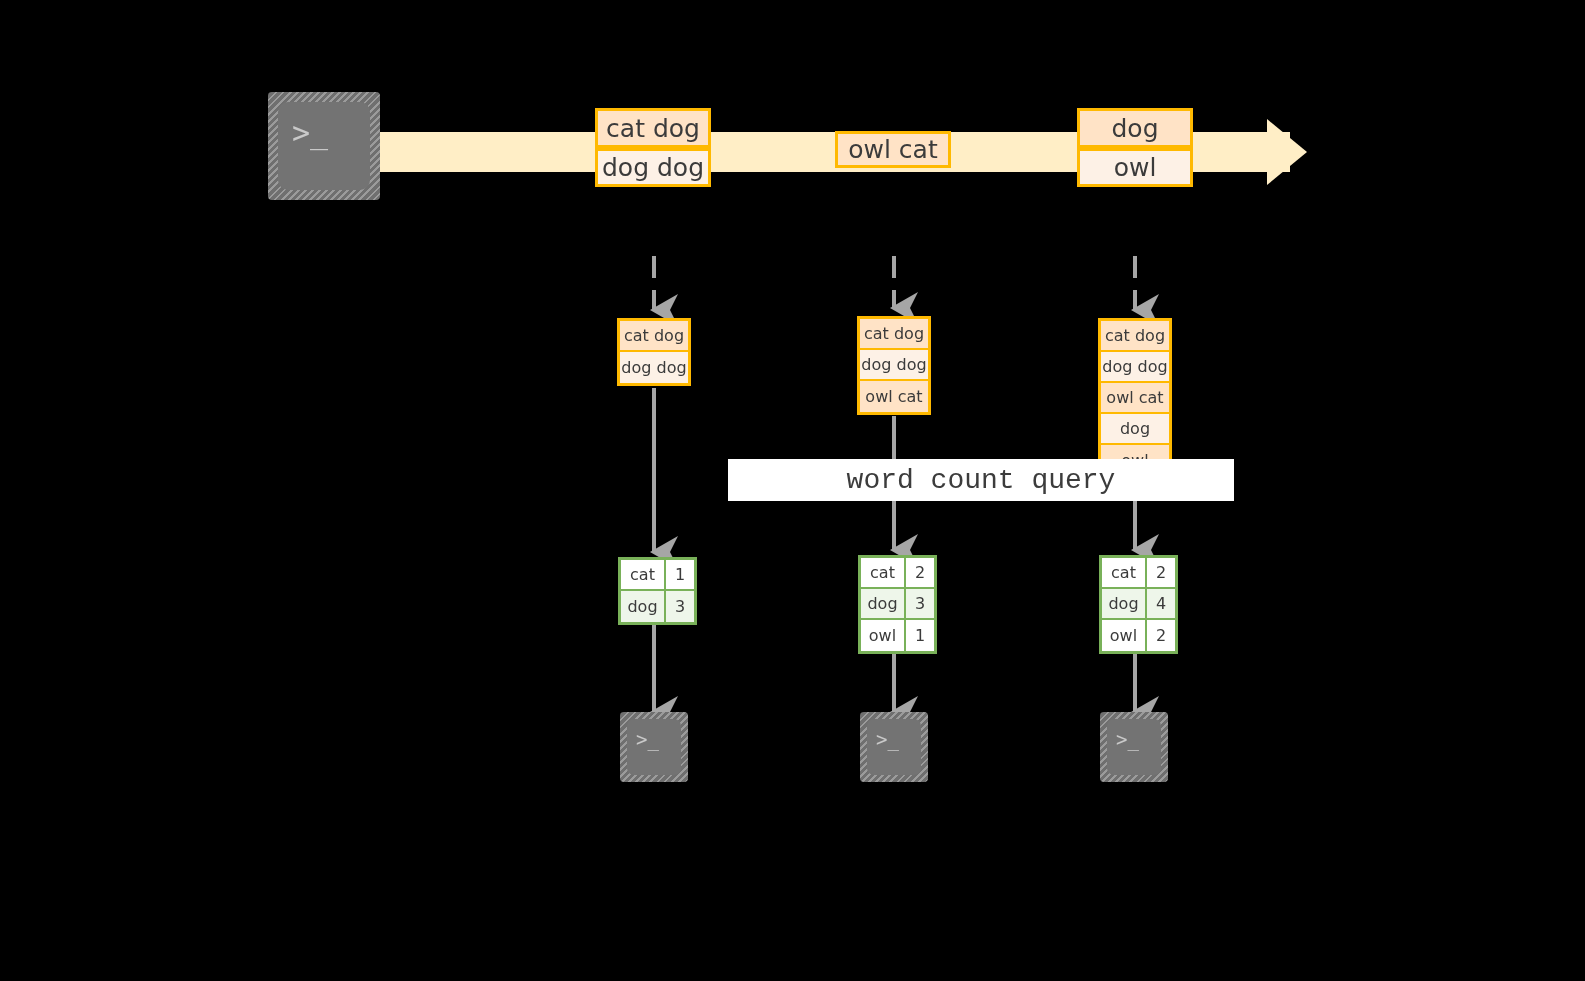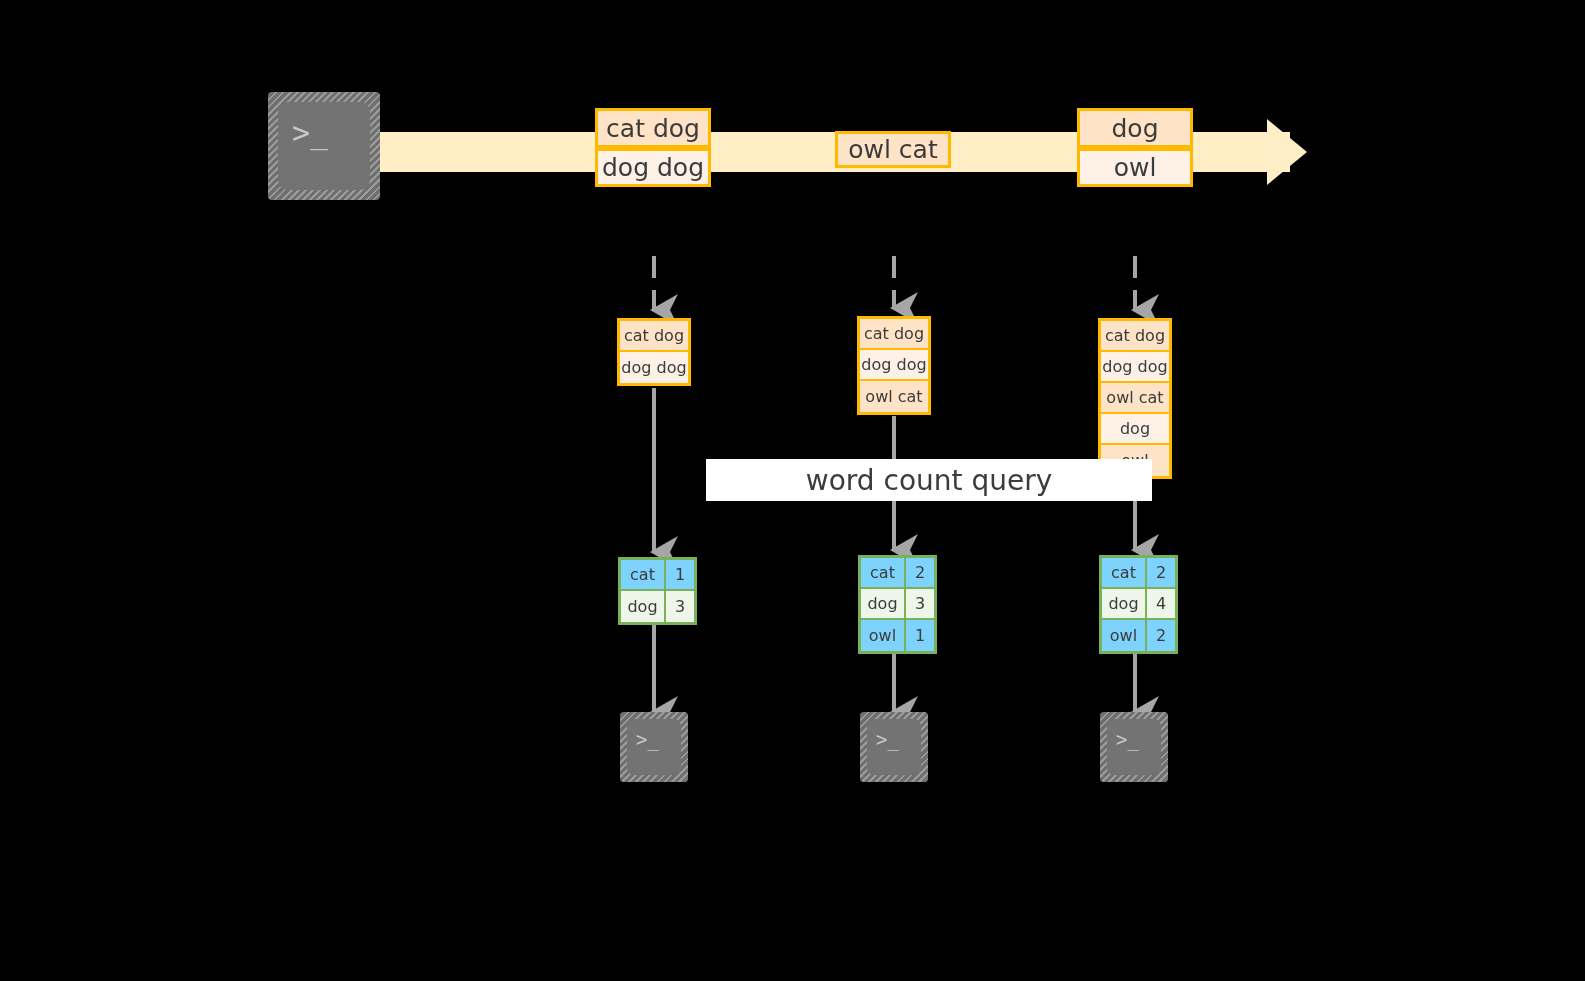--- a/index.html
+++ b/index.html
@@ -130,21 +130,21 @@
     align-items: center;
     justify-content: center;
     font-size: 16px;
     color: #3b3b3b;
   }
   .count-table .cell.word {
     width: 45px;
     border-right: 2px solid #79b159;
   }
   .count-table .cell.count { width: 28px; }
-  .crow.fill-dark  .cell { background: #7dd3fc; }
+  .crow.fill-dark  .cell { background: #ffffff; }
   .crow.fill-light .cell { background: #eef6ea; }
 
   
   .conn {
     position: absolute;
     overflow: visible;
   }
 
   
   .query-label {
@@ -242,21 +242,21 @@
       <span>owl cat</span>
     </div>
     <div class="row fill-light">
       <span>dog</span>
     </div>
     <div class="row fill-dark">
       <span>owl</span>
     </div>
   </div>
 
-  <div class="query-label" style="left:706px; top:459px; width:446px; height:42px;">
+  <div class="query-label" style="left:728px; top:459px; width:506px; height:42px;font-family:Liberation Mono, monospace;">
     <span>word count query</span>
   </div>
 
   <div class="count-table" style="left:618px; top:557px; width:79px;">
     <div class="crow fill-dark">
       <div class="cell word">cat</div>
       <div class="cell count">1</div>
     </div>
     <div class="crow fill-light">
       <div class="cell word">dog</div>

